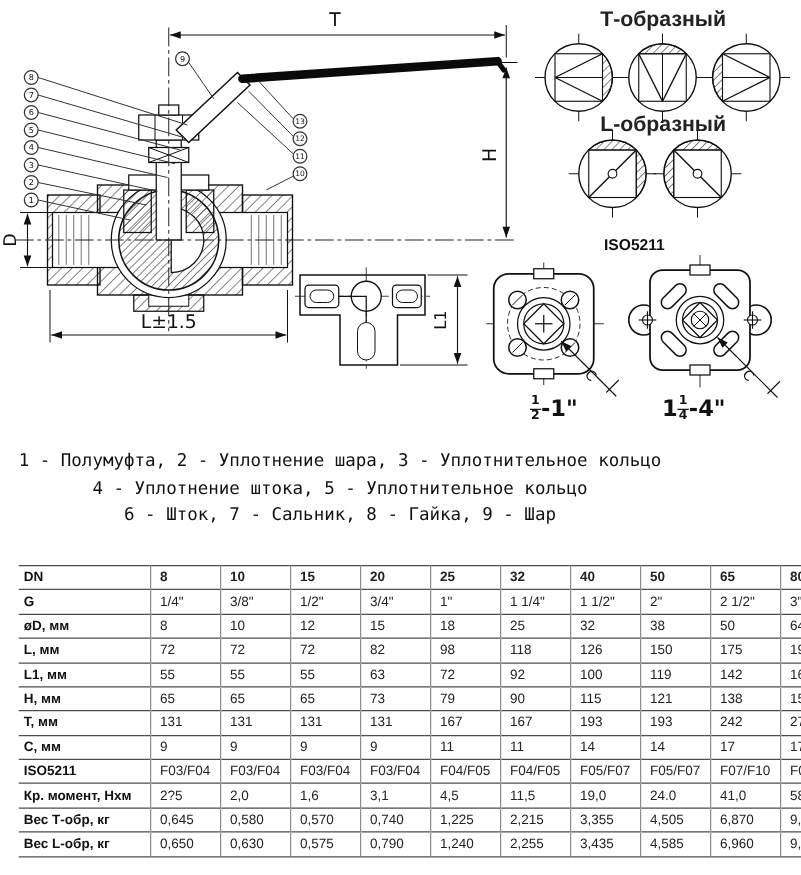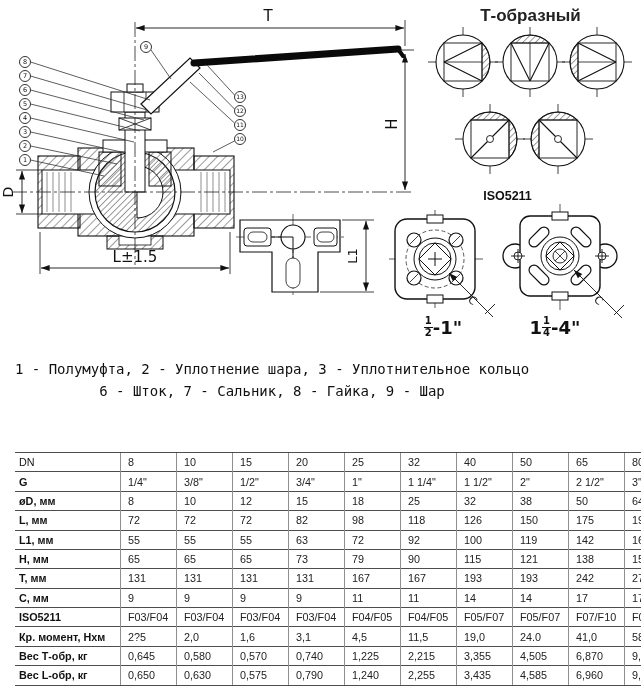--- a/index.html
+++ b/index.html
@@ -20,21 +20,21 @@
         line-height:1.05;font-weight:bold;}
   .frac .num{border-bottom:1.5px solid #111;padding:0 1px;}
   .range-big{font-size:18px;font-weight:bold;}
   .range-rest{font-size:18px;font-weight:bold;}
   table.spec{position:absolute;top:452px;left:15px;width:618px;border-collapse:collapse;
              font-family:"Liberation Sans",sans-serif;table-layout:fixed;}
   table.spec td{border-top:1.4px solid #4d4d4d;font-size:10.8px;color:#222;
                 padding:3.2px 1px 3.2px 7px;white-space:nowrap;overflow:hidden;}
   table.spec td:first-child{font-weight:bold;color:#111;padding-left:4px;width:100px;}
   table.spec td:not(:first-child){border-left:1px solid #8f8f8f;width:47px;}
-  table.spec tr:first-child td{font-weight:normal;}
+  table.spec tr:first-child td{font-weight:bold;}
   table.spec tr:last-child td{border-bottom:1.4px solid #4d4d4d;margin-left:48px;}
 </style>
 </head>
 <body>
 
 <div class="page">
 
   <svg class="abs" style="left:0;top:0" width="420" height="355" viewBox="0 0 420 355">
     <defs>
       <pattern id="h1" patternUnits="userSpaceOnUse" width="6" height="6" patternTransform="rotate(45)">
@@ -236,20 +236,21 @@
         <circle cx="172" cy="37" r="27" fill="#fff"></circle>
         <path d="M153,56 A27,27 0 0 1 153,18 Z" fill="url(#h2)" stroke-width="0.8"></path>
         <rect x="153" y="18" width="38" height="38" stroke-width="0.9"></rect>
         <line x1="191" y1="37" x2="153" y2="18"></line>
           <line x1="191" y1="37" x2="153" y2="56"></line>
           <line x1="191" y1="37" x2="153" y2="37" stroke-width="0.8"></line>
       </g>
     </g>
   </svg>
 
+  <div class="port-label" style="left:420px;top:90px;width:221px">L-образный</div>
 
   <svg class="abs" style="left:440px;top:105px" width="170" height="70" viewBox="0 0 170 70">
     <g stroke="#111">
       <g fill="none" stroke-width="1.1">
         <line x1="15" y1="34" x2="85" y2="34" stroke-width="0.8"></line>
           <line x1="50" y1="-1" x2="50" y2="69" stroke-width="0.8"></line>
         <circle cx="50" cy="34" r="27" fill="#fff"></circle>
         <path d="M31,15 A27,27 0 0 1 69,15 Z" fill="url(#h2)" stroke-width="0.8"></path>
         <path d="M69,15 A27,27 0 0 1 69,53 Z" fill="url(#h2)" stroke-width="0.8"></path>
         <rect x="31" y="15" width="38" height="38" stroke-width="0.9"></rect>
@@ -352,20 +353,21 @@
     <span class="range-big">1</span>
     <span class="frac">
       <span class="num">1</span>
       <span class="den">4</span>
     </span>
     <span class="range-rest">-4"</span>
   </div>
 
   <div class="parts">
     <div>1 - Полумуфта, 2 - Уплотнение шара, 3 - Уплотнительное кольцо</div>
+    <div>4 - Уплотнение штока, 5 - Уплотнительное кольцо</div>
     <div>6 - Шток, 7 - Сальник, 8 - Гайка, 9 - Шар</div>
   </div>
 
   <table class="spec">
     <tbody>
         <tr>
           <td>DN</td>
           <td>8</td>
           <td>10</td>
           <td>15</td>

